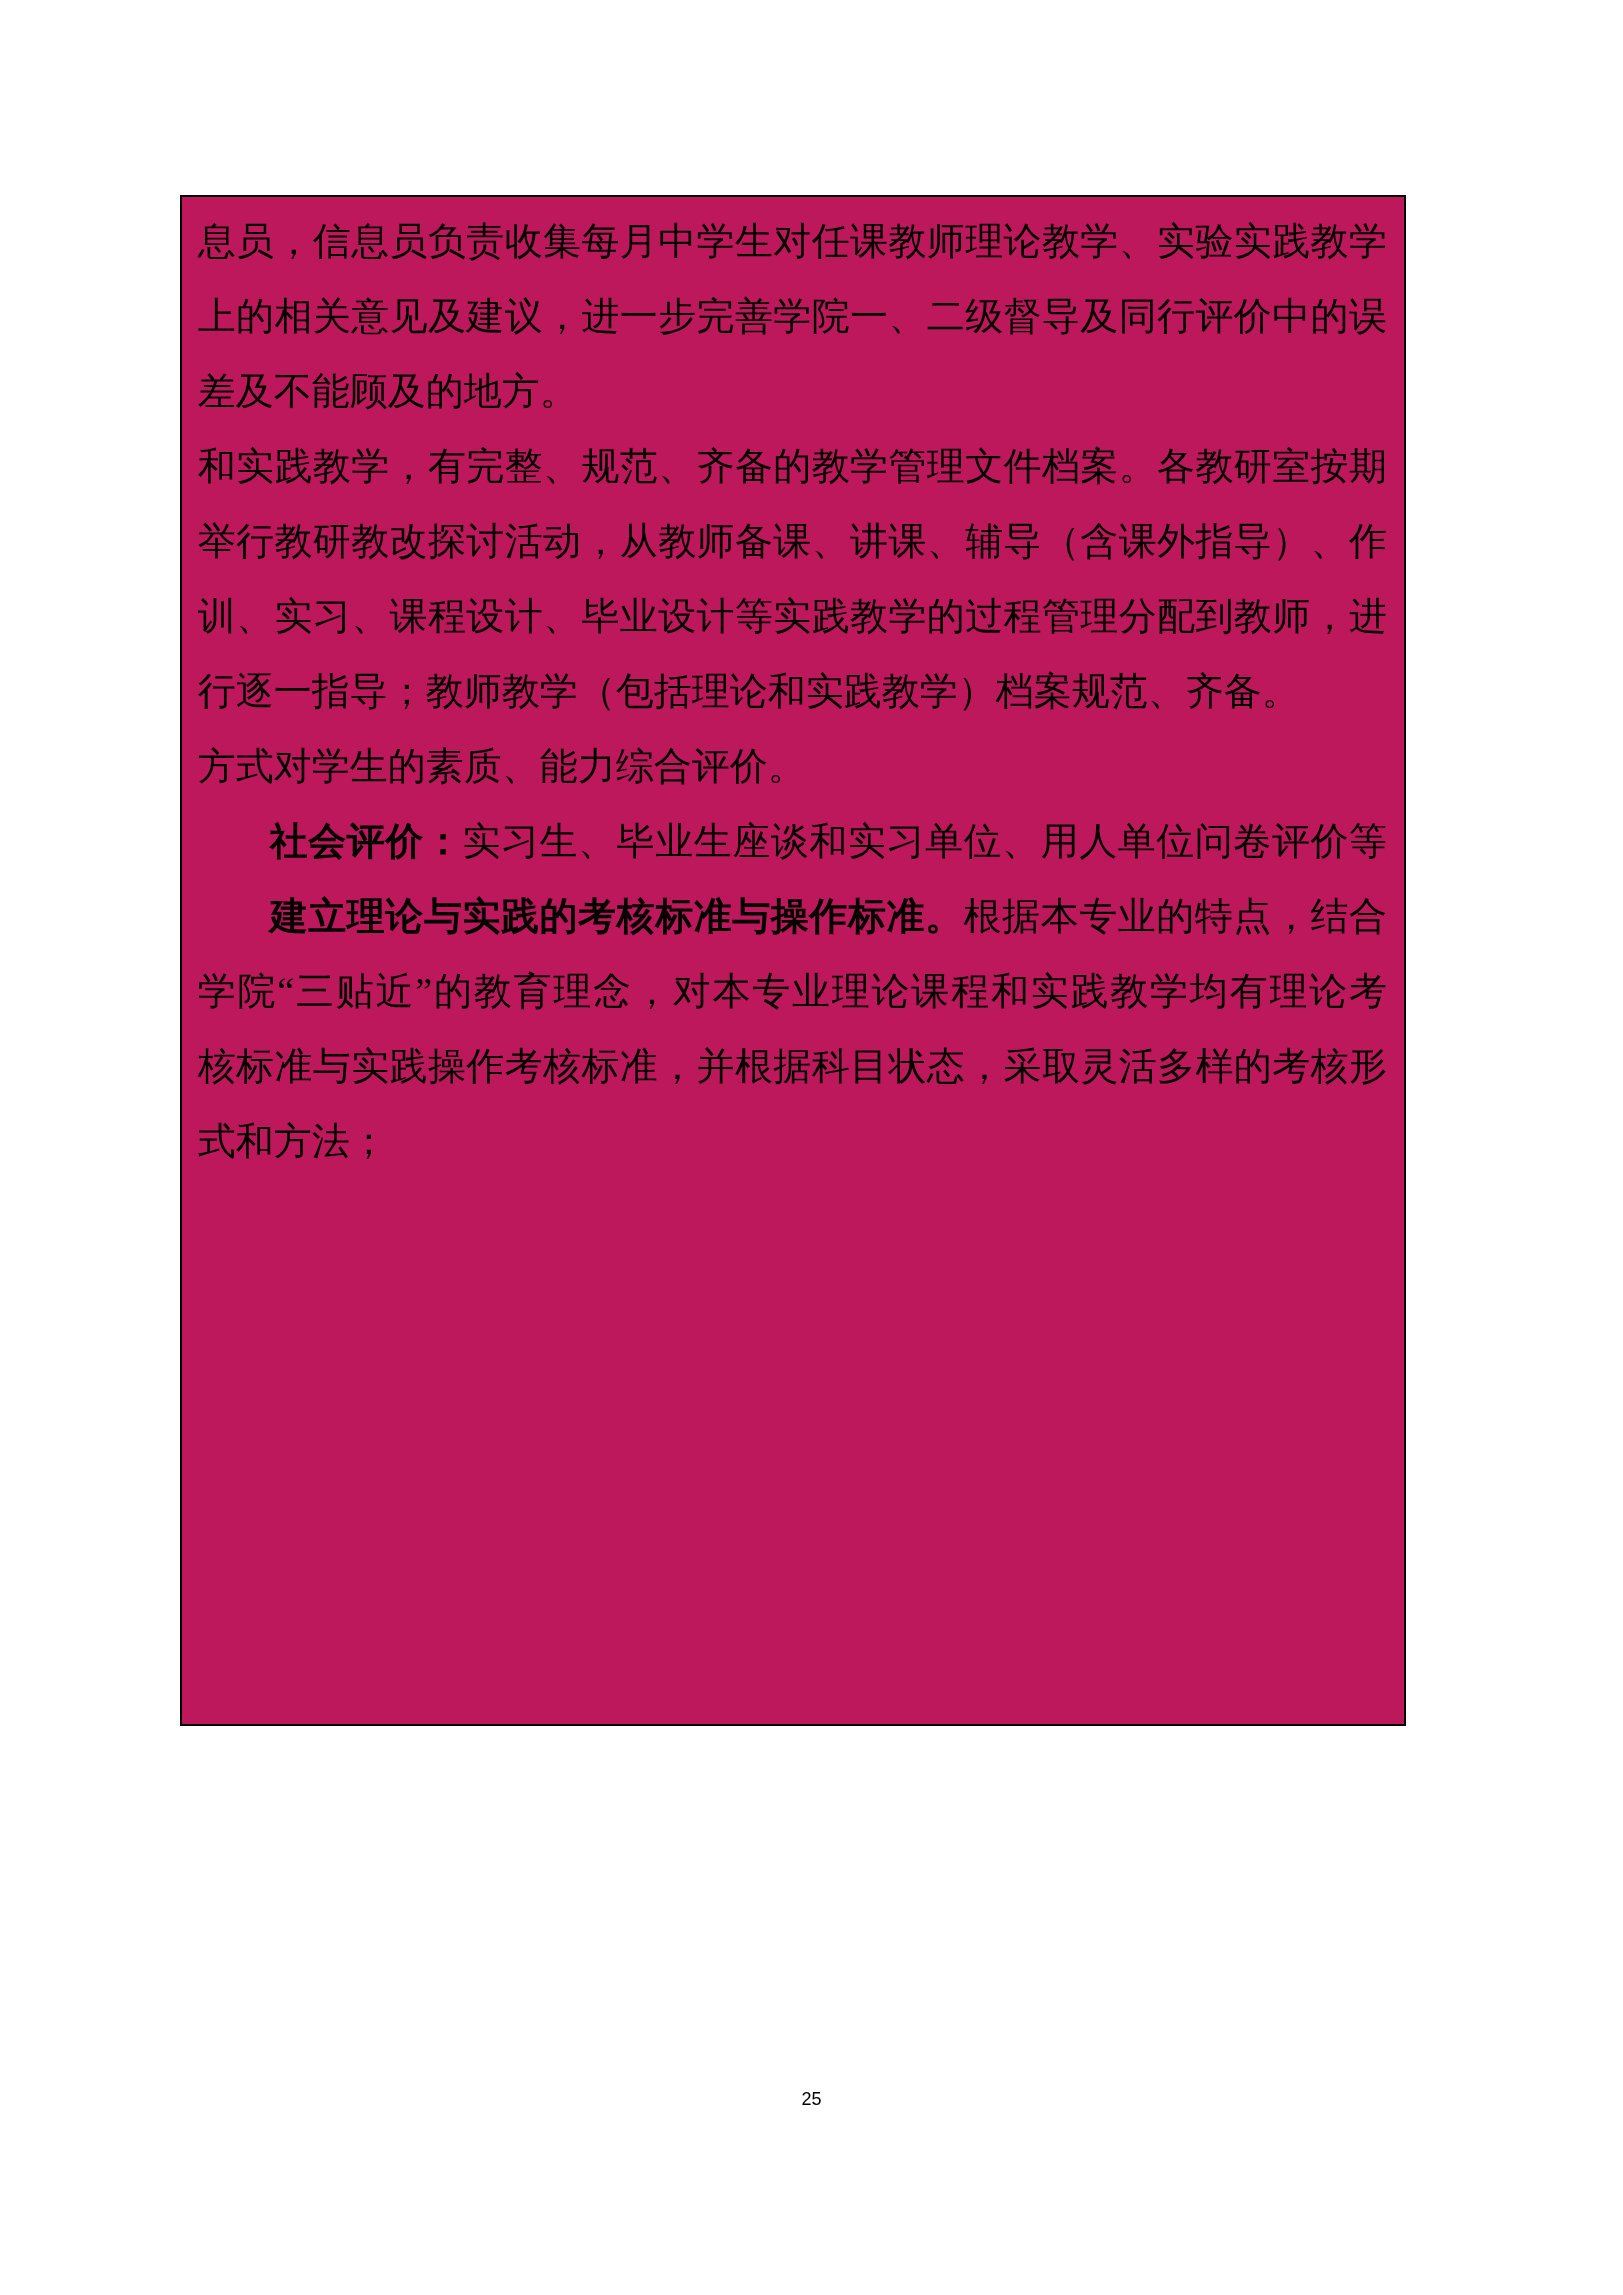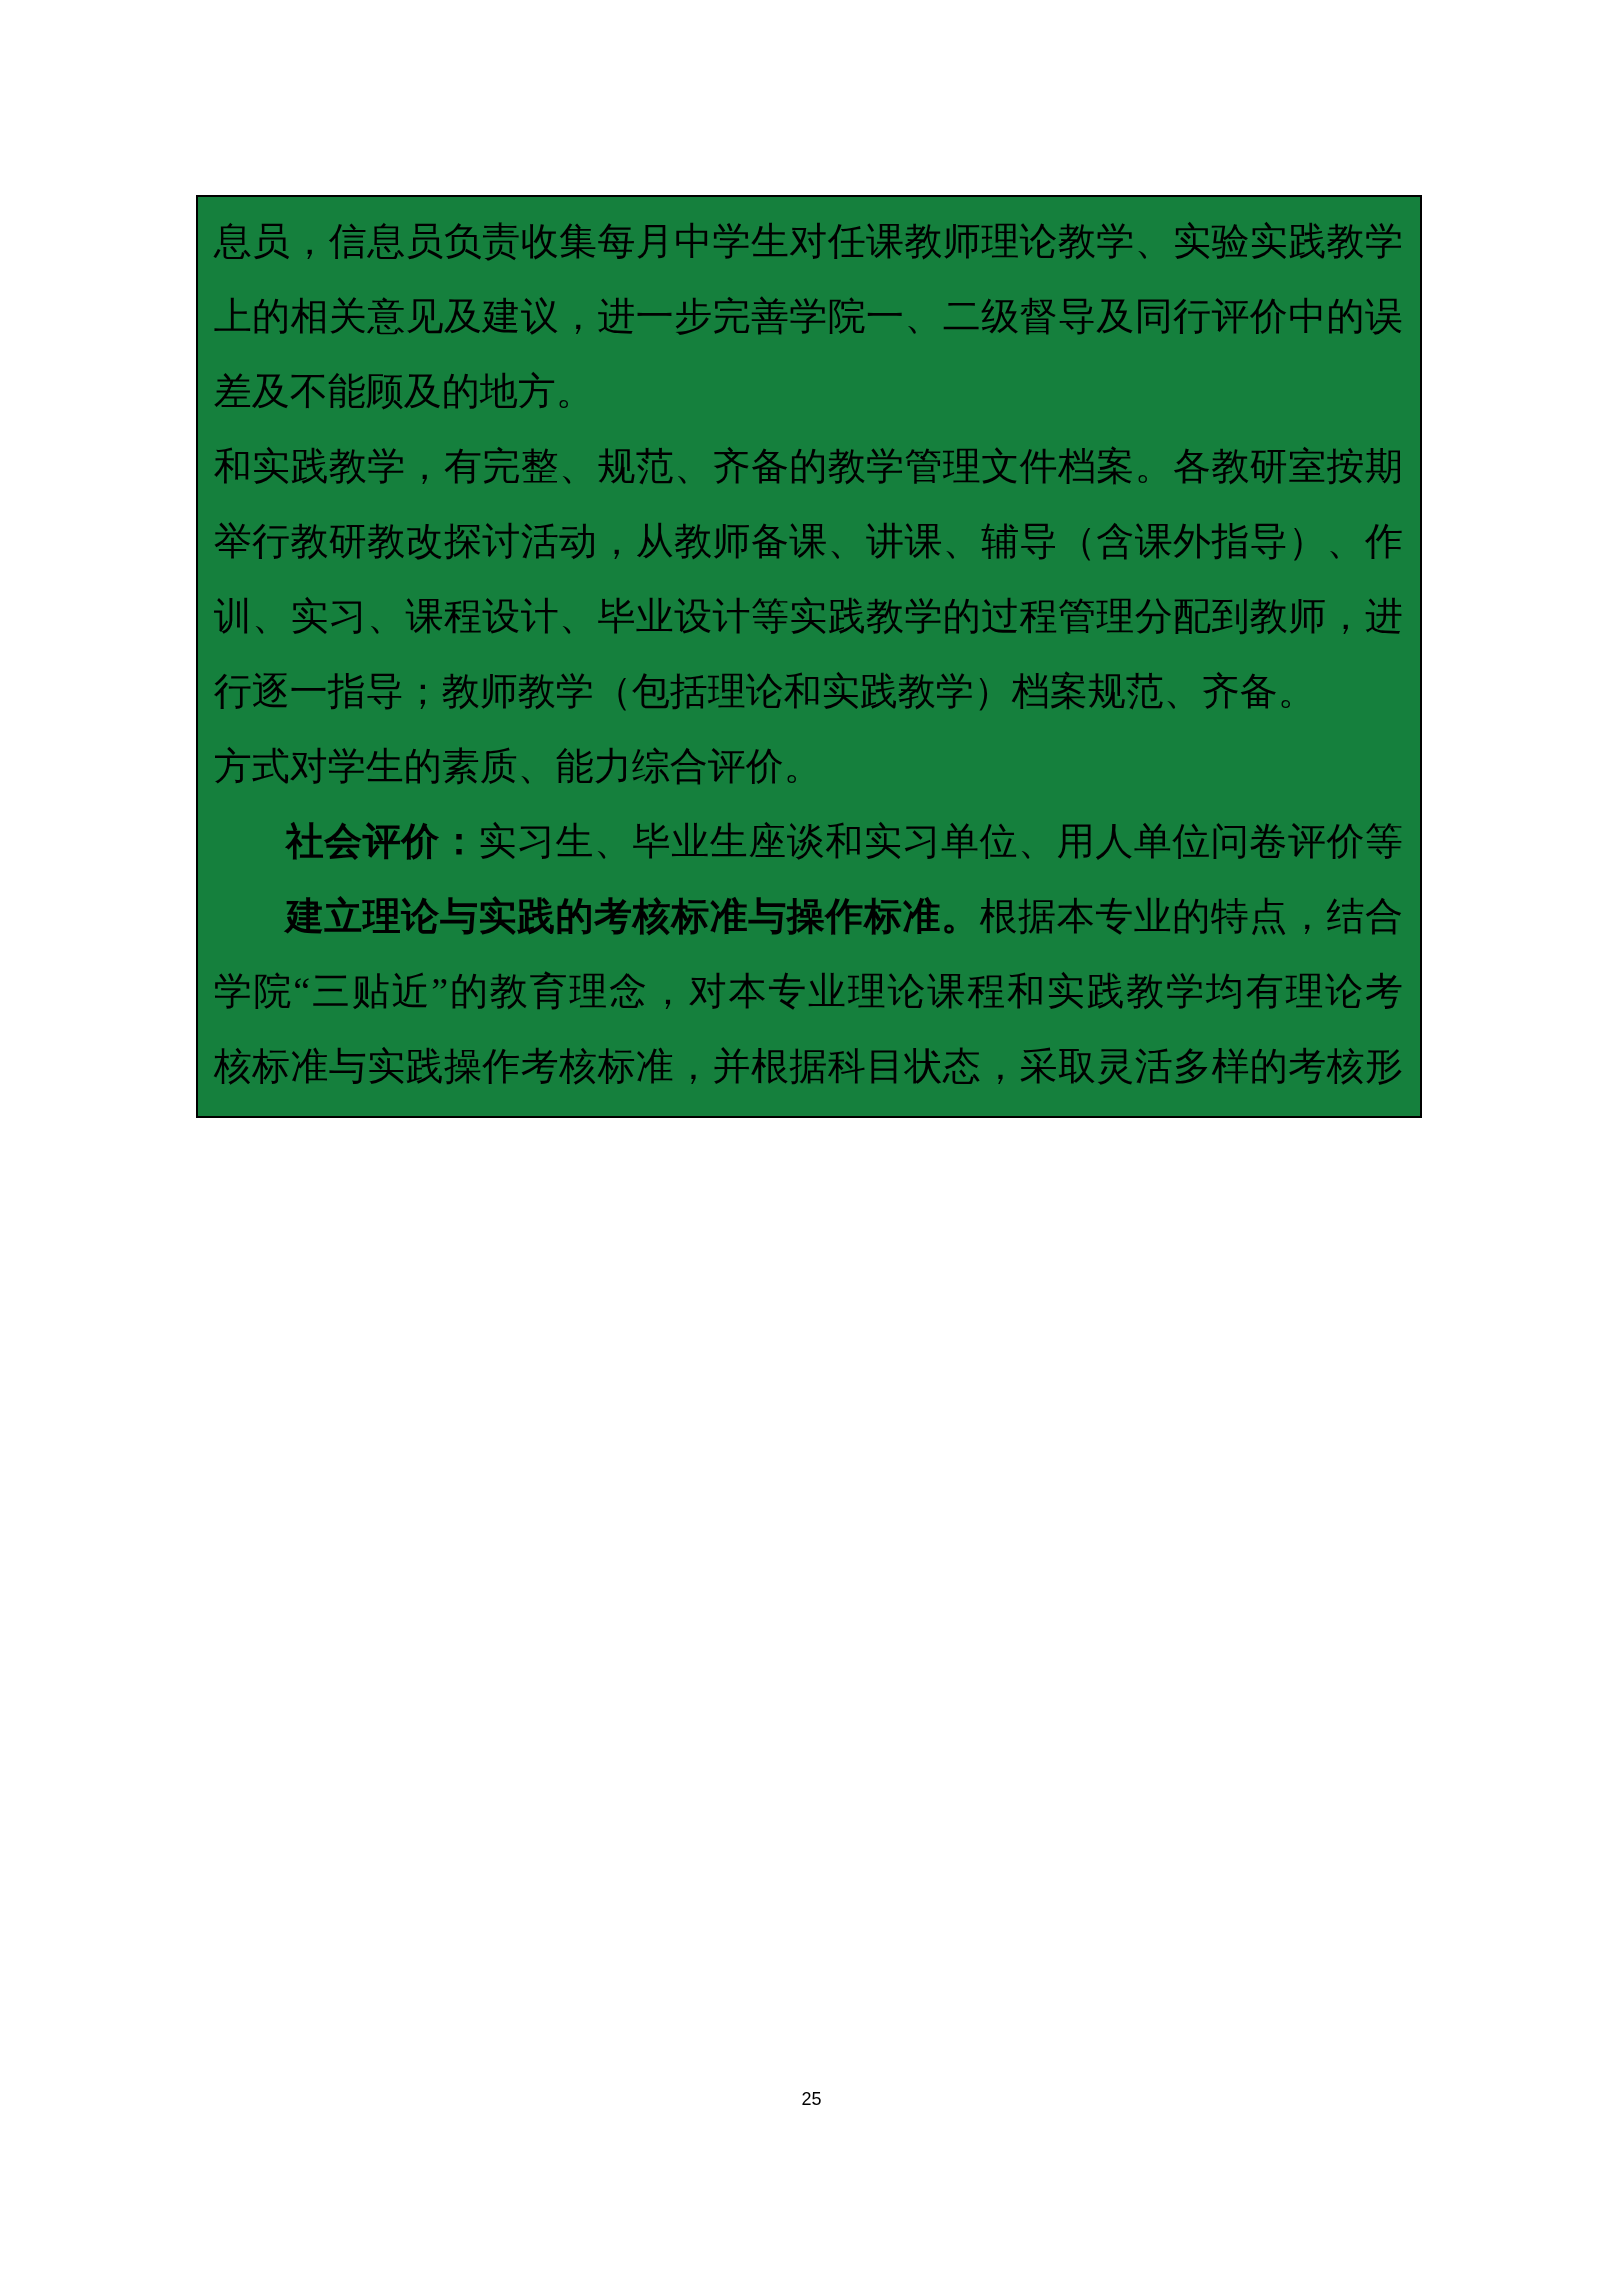--- a/index.html
+++ b/index.html
@@ -9,28 +9,28 @@
   }
   body {
     width: 1623px;
     height: 2295px;
     position: relative;
     font-family: "Liberation Serif", "DejaVu Serif", serif;
     color: #000000;
   }
   .doc-box {
     position: absolute;
-    left: 196px;
+    left: 180px;
     top: 195px;
     width: 1226px;
-    height: 923px;
+    height: 1531px;
     border: 2.6px solid #000000;
     box-sizing: border-box;
     padding: 6.5px 17px 0 15.7px;
-    background: #15803d;
+    background: #be185d;
   }
   .line {
     font-size: 38px;
     height: 75px;
     line-height: 75px;
     white-space: normal;
     letter-spacing: 0;
   }
   .line.justify {
     text-align: justify;
@@ -68,16 +68,17 @@
   <div class="line end"><span class="bold-part"></span><span>差及不能顾及的地方。</span></div>
   <div class="line justify"><span class="bold-part"></span><span>和实践教学，有完整、规范、齐备的教学管理文件档案。各教研室按期</span></div>
   <div class="line justify"><span class="bold-part"></span><span>举行教研教改探讨活动，从教师备课、讲课、辅导（含课外指导）、作</span></div>
   <div class="line justify"><span class="bold-part"></span><span>训、实习、课程设计、毕业设计等实践教学的过程管理分配到教师，进</span></div>
   <div class="line end"><span class="bold-part"></span><span>行逐一指导；教师教学（包括理论和实践教学）档案规范、齐备。</span></div>
   <div class="line end"><span class="bold-part"></span><span>方式对学生的素质、能力综合评价。</span></div>
   <div class="line justify indent"><span class="bold-part">社会评价：</span><span>实习生、毕业生座谈和实习单位、用人单位问卷评价等</span></div>
   <div class="line justify indent"><span class="bold-part">建立理论与实践的考核标准与操作标准。</span><span>根据本专业的特点，结合</span></div>
   <div class="line justify"><span class="bold-part"></span><span>学院“三贴近”的教育理念，对本专业理论课程和实践教学均有理论考</span></div>
   <div class="line justify"><span class="bold-part"></span><span>核标准与实践操作考核标准，并根据科目状态，采取灵活多样的考核形</span></div>
+  <div class="line end"><span class="bold-part"></span><span>式和方法；</span></div>
 </div>
 
 <div class="page-num">25</div>
 
 
 </body></html>

